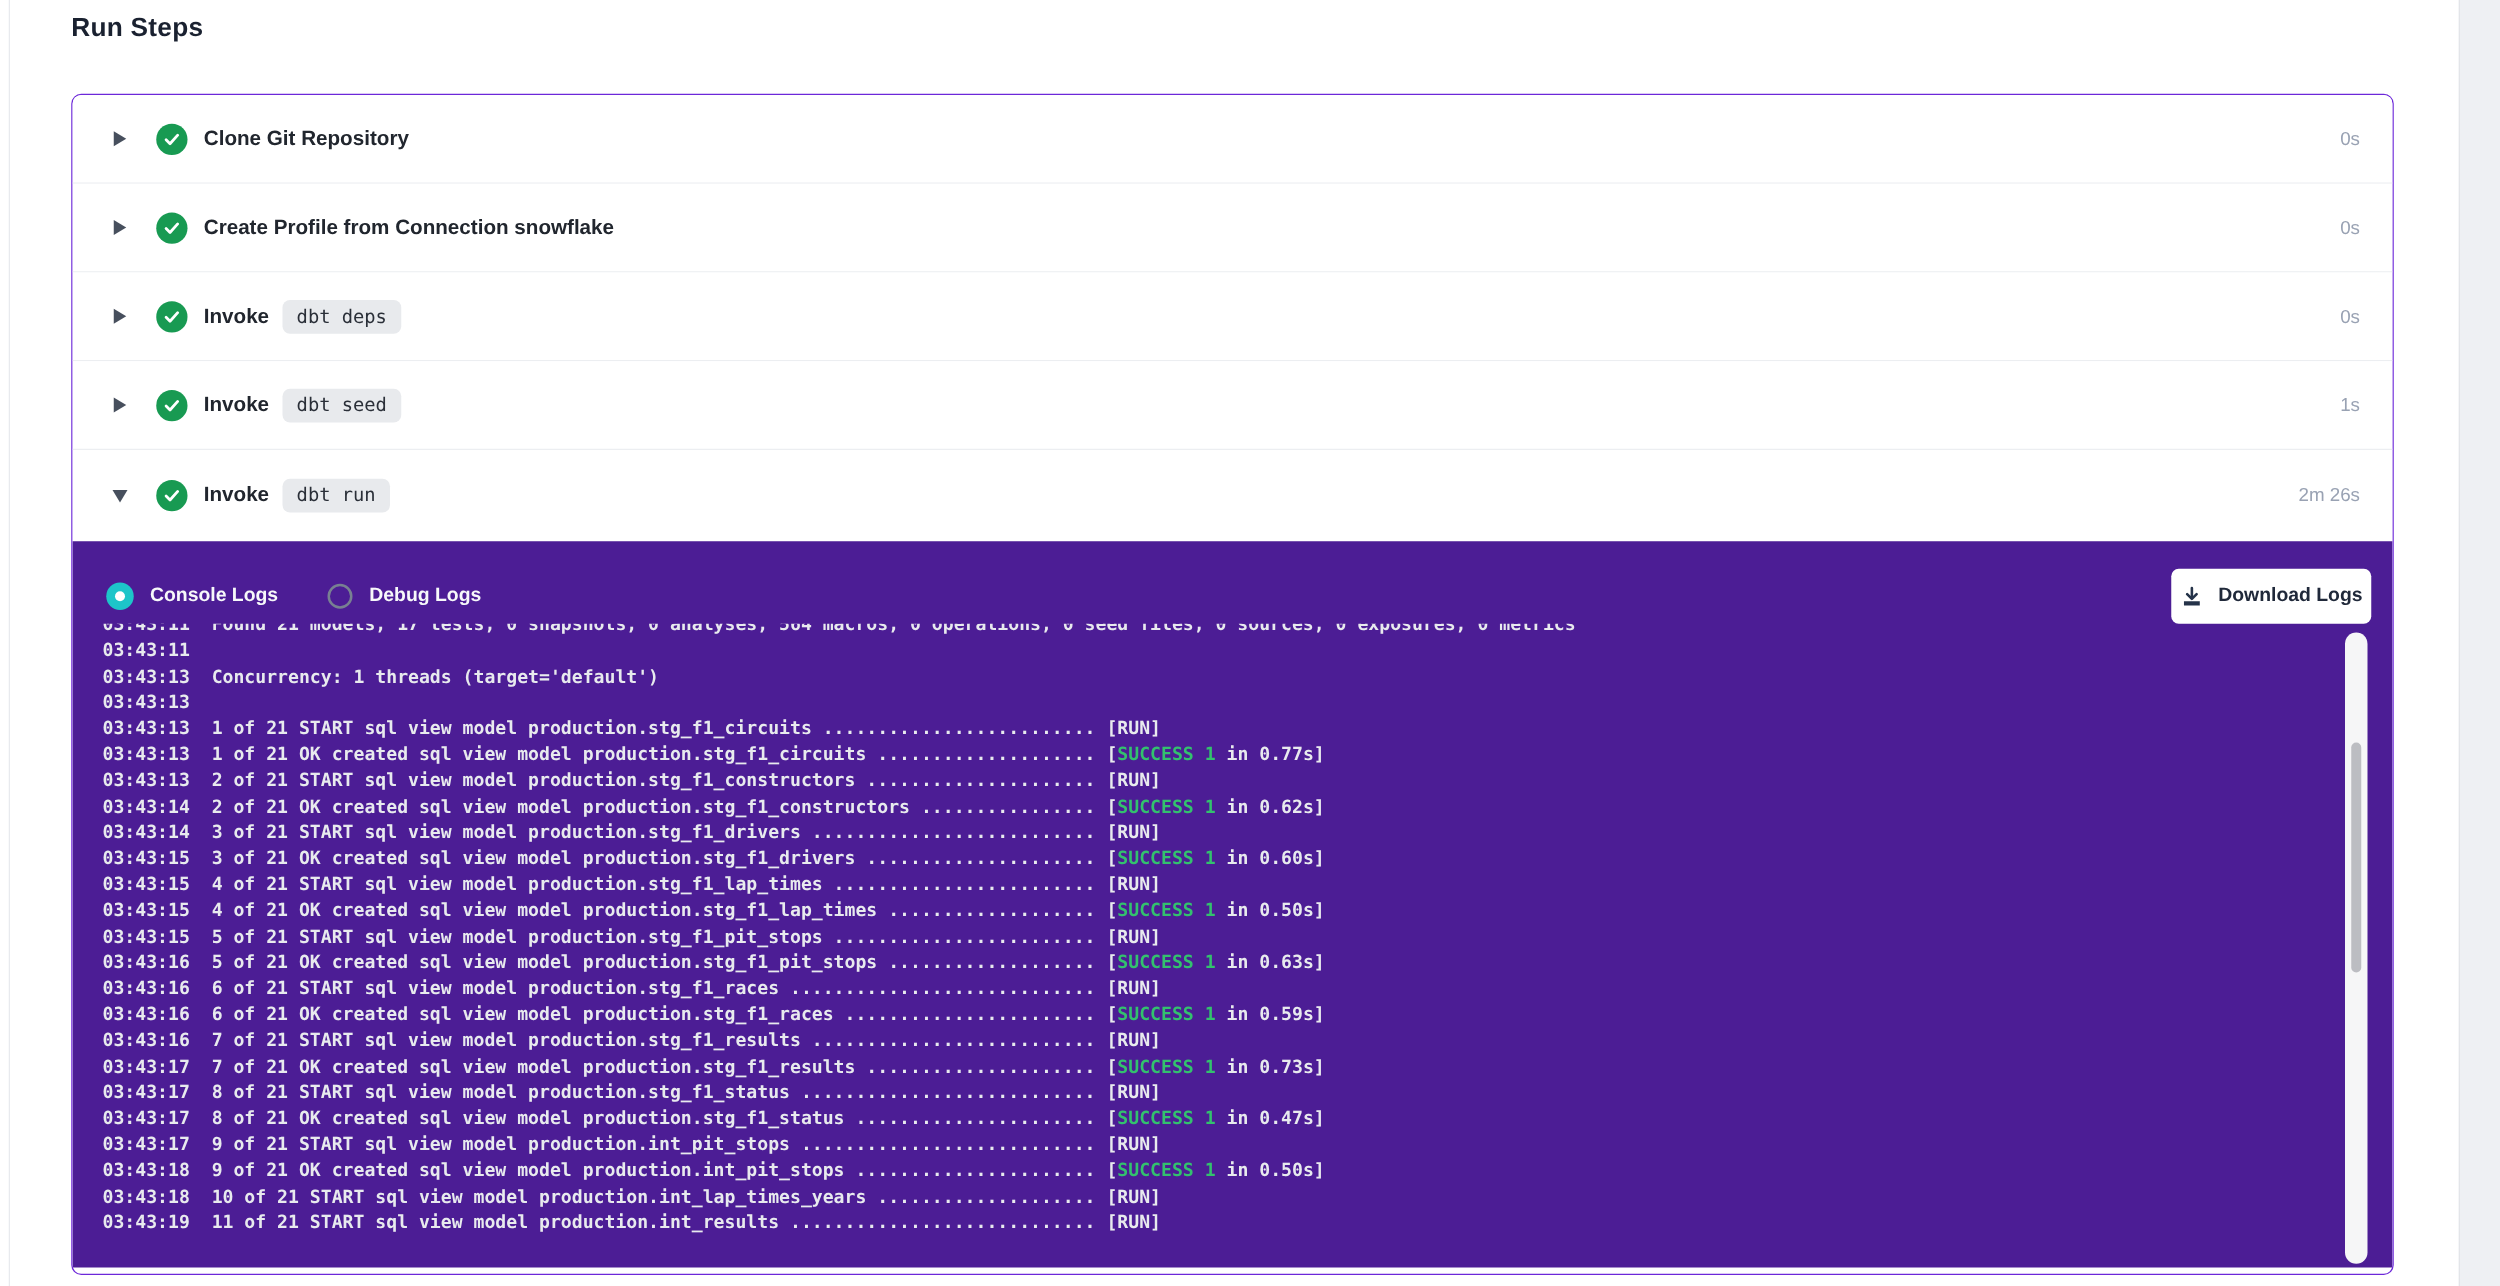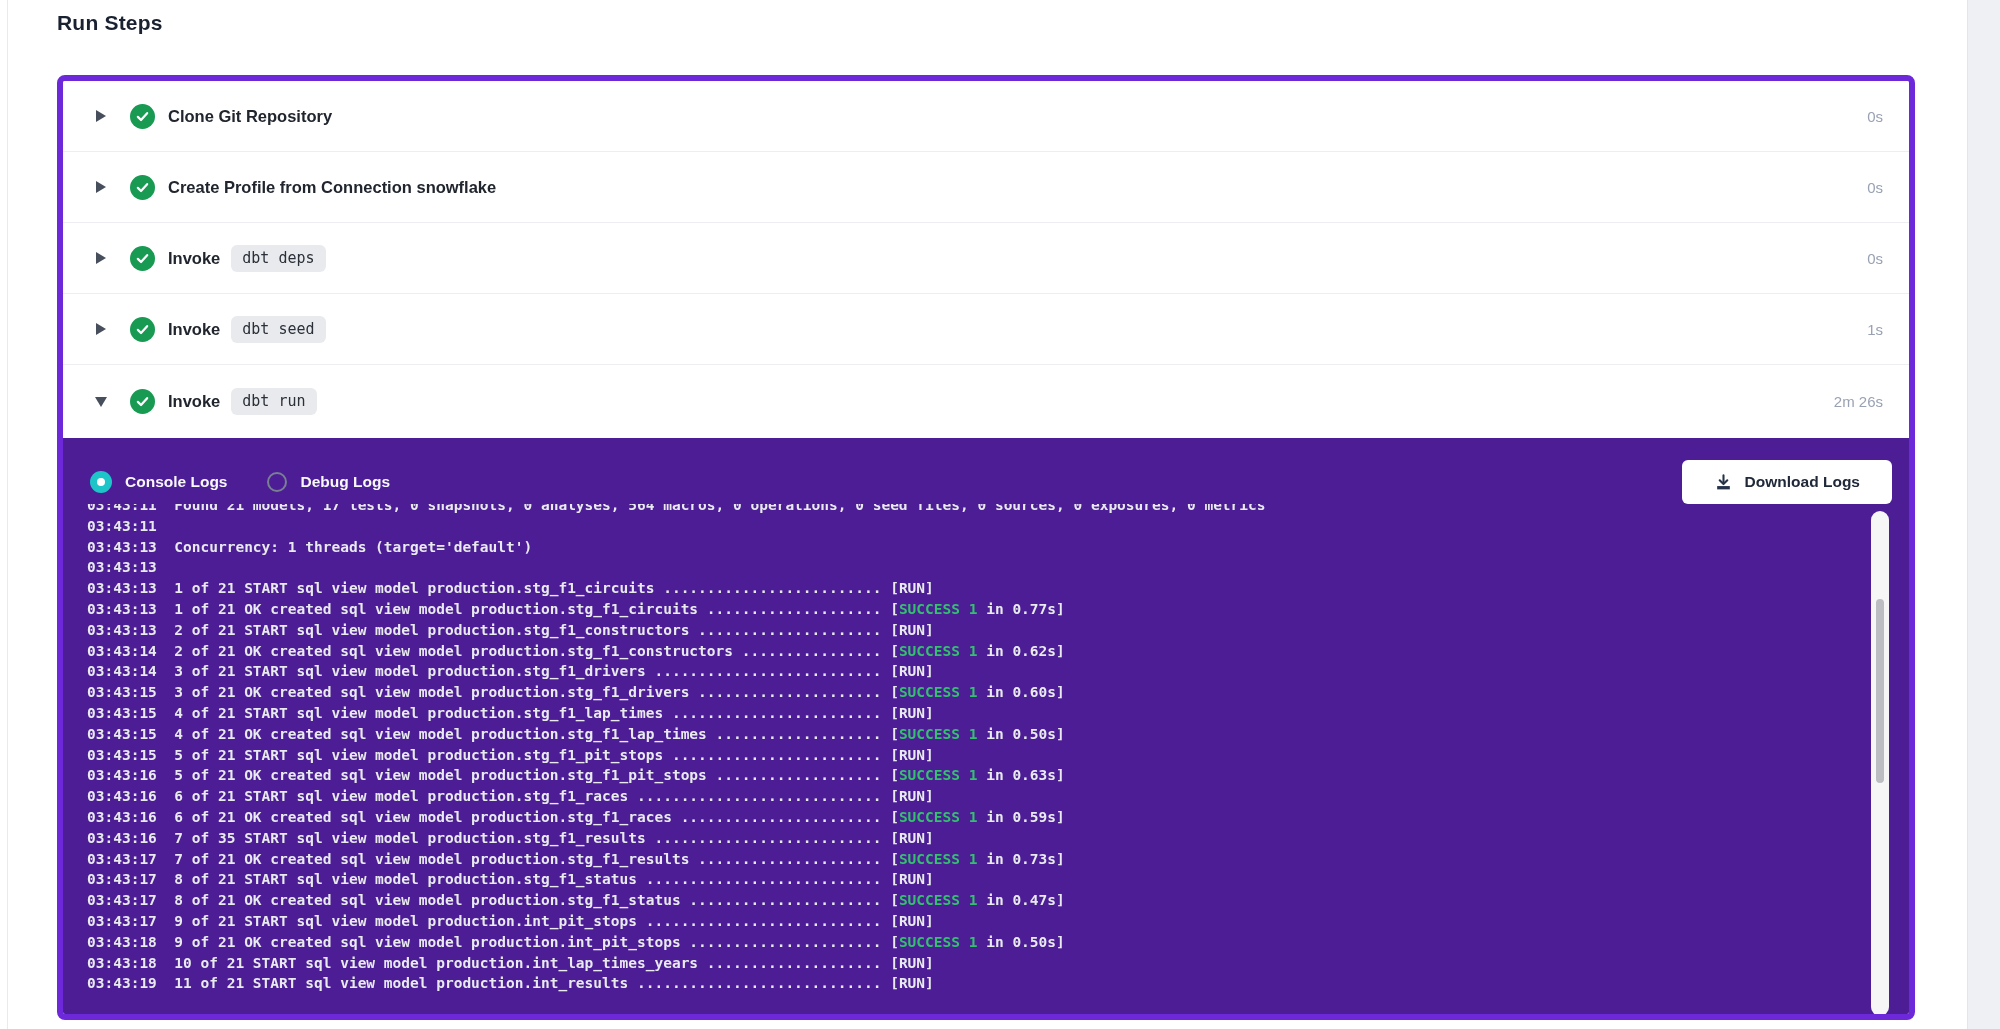--- a/index.html
+++ b/index.html
@@ -13,21 +13,21 @@
   .left-hairline { position:absolute; left:7px; top:0; width:1px; height:100%; background:#e8eaee; }
   .right-strip { position:absolute; left:1967px; top:0; width:33px; height:100%; background:#eef0f3; border-left:1px solid #e3e5e9; }
 
   .page-title {
     position:absolute; left:57px; top:11px;
     font-size:21px; font-weight:700; color:#1a2130; letter-spacing:.2px;
   }
 
   .card {
     position:absolute; left:57px; top:75px; width:1858px; height:945px;
-    background:#ffffff; border:6px solid #6d28d9; border-radius:8px; overflow:hidden;
+    background:#ffffff; border:1px solid #6d28d9; border-radius:8px; overflow:hidden;
   }
 
   .step-row {
     display:flex; align-items:center;
     height:71px; padding:0 26px 0 31px;
     border-bottom:1px solid #eceef1;
     background:#fff; cursor:pointer;
   }
   .step-row.expanded { height:73px; border-bottom:none; }
 
@@ -68,21 +68,21 @@
     display:flex; align-items:center; justify-content:center; flex:0 0 auto;
   }
   .radio-dot-on::after { content:""; width:8px; height:8px; border-radius:50%; background:#ffffff; }
   .radio-dot-off {
     width:20px; height:20px; border-radius:50%;
     border:2px solid #788092; background:transparent; flex:0 0 auto;
   }
   .radio-label { margin-left:13px; font-size:15.5px; font-weight:700; color:#f7f8fa; }
 
   .download-btn {
-    margin-left:auto; height:44px; padding:0 32px;
+    margin-left:auto; height:44px; padding:0 7px;
     background:#ffffff; border:none; border-radius:6px;
     display:flex; align-items:center; gap:12px;
     font-family:"Liberation Sans", sans-serif;
     font-size:15.5px; font-weight:700; color:#20293a; cursor:pointer;
   }
   .download-btn svg { width:19px; height:19px; }
 
   .log-view {
     position:absolute; left:24px; right:40px; top:66px; bottom:3px;
     overflow:hidden;
@@ -212,21 +212,21 @@
           <div class="log-line"><span>03:43:13</span><span>  2 of 21 START sql view model production.stg_f1_constructors .....................</span><span> [RUN]</span></div>
           <div class="log-line"><span>03:43:14</span><span>  2 of 21 OK created sql view model production.stg_f1_constructors ................</span><span> [</span><span class="green">SUCCESS 1</span><span> in 0.62s]</span></div>
           <div class="log-line"><span>03:43:14</span><span>  3 of 21 START sql view model production.stg_f1_drivers ..........................</span><span> [RUN]</span></div>
           <div class="log-line"><span>03:43:15</span><span>  3 of 21 OK created sql view model production.stg_f1_drivers .....................</span><span> [</span><span class="green">SUCCESS 1</span><span> in 0.60s]</span></div>
           <div class="log-line"><span>03:43:15</span><span>  4 of 21 START sql view model production.stg_f1_lap_times ........................</span><span> [RUN]</span></div>
           <div class="log-line"><span>03:43:15</span><span>  4 of 21 OK created sql view model production.stg_f1_lap_times ...................</span><span> [</span><span class="green">SUCCESS 1</span><span> in 0.50s]</span></div>
           <div class="log-line"><span>03:43:15</span><span>  5 of 21 START sql view model production.stg_f1_pit_stops ........................</span><span> [RUN]</span></div>
           <div class="log-line"><span>03:43:16</span><span>  5 of 21 OK created sql view model production.stg_f1_pit_stops ...................</span><span> [</span><span class="green">SUCCESS 1</span><span> in 0.63s]</span></div>
           <div class="log-line"><span>03:43:16</span><span>  6 of 21 START sql view model production.stg_f1_races ............................</span><span> [RUN]</span></div>
           <div class="log-line"><span>03:43:16</span><span>  6 of 21 OK created sql view model production.stg_f1_races .......................</span><span> [</span><span class="green">SUCCESS 1</span><span> in 0.59s]</span></div>
-          <div class="log-line"><span>03:43:16</span><span>  7 of 35 START sql view model production.stg_f1_results ..........................</span><span> [RUN]</span></div>
+          <div class="log-line"><span>03:43:16</span><span>  7 of 21 START sql view model production.stg_f1_results ..........................</span><span> [RUN]</span></div>
           <div class="log-line"><span>03:43:17</span><span>  7 of 21 OK created sql view model production.stg_f1_results .....................</span><span> [</span><span class="green">SUCCESS 1</span><span> in 0.73s]</span></div>
           <div class="log-line"><span>03:43:17</span><span>  8 of 21 START sql view model production.stg_f1_status ...........................</span><span> [RUN]</span></div>
           <div class="log-line"><span>03:43:17</span><span>  8 of 21 OK created sql view model production.stg_f1_status ......................</span><span> [</span><span class="green">SUCCESS 1</span><span> in 0.47s]</span></div>
           <div class="log-line"><span>03:43:17</span><span>  9 of 21 START sql view model production.int_pit_stops ...........................</span><span> [RUN]</span></div>
           <div class="log-line"><span>03:43:18</span><span>  9 of 21 OK created sql view model production.int_pit_stops ......................</span><span> [</span><span class="green">SUCCESS 1</span><span> in 0.50s]</span></div>
           <div class="log-line"><span>03:43:18</span><span>  10 of 21 START sql view model production.int_lap_times_years ....................</span><span> [RUN]</span></div>
           <div class="log-line"><span>03:43:19</span><span>  11 of 21 START sql view model production.int_results ............................</span><span> [RUN]</span></div>
         </div>
     </div>
 

